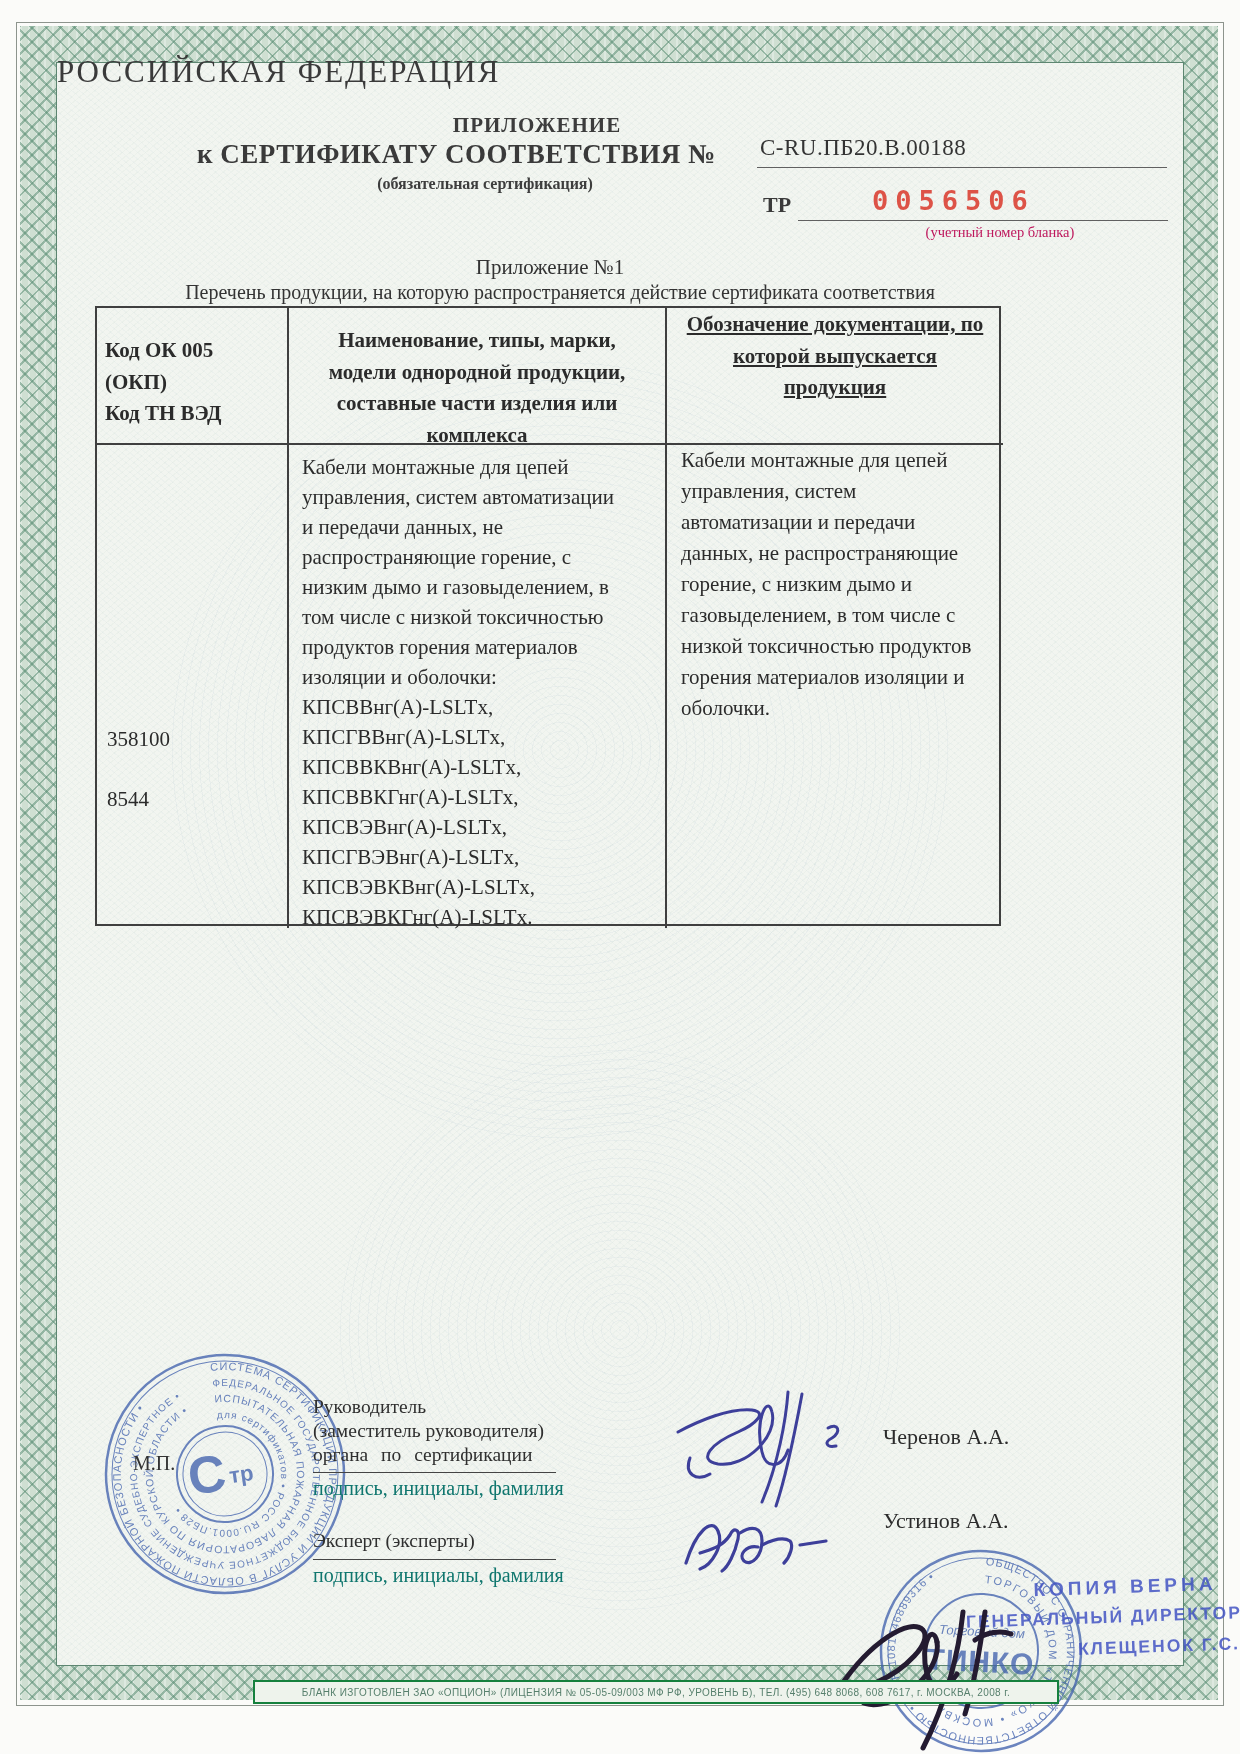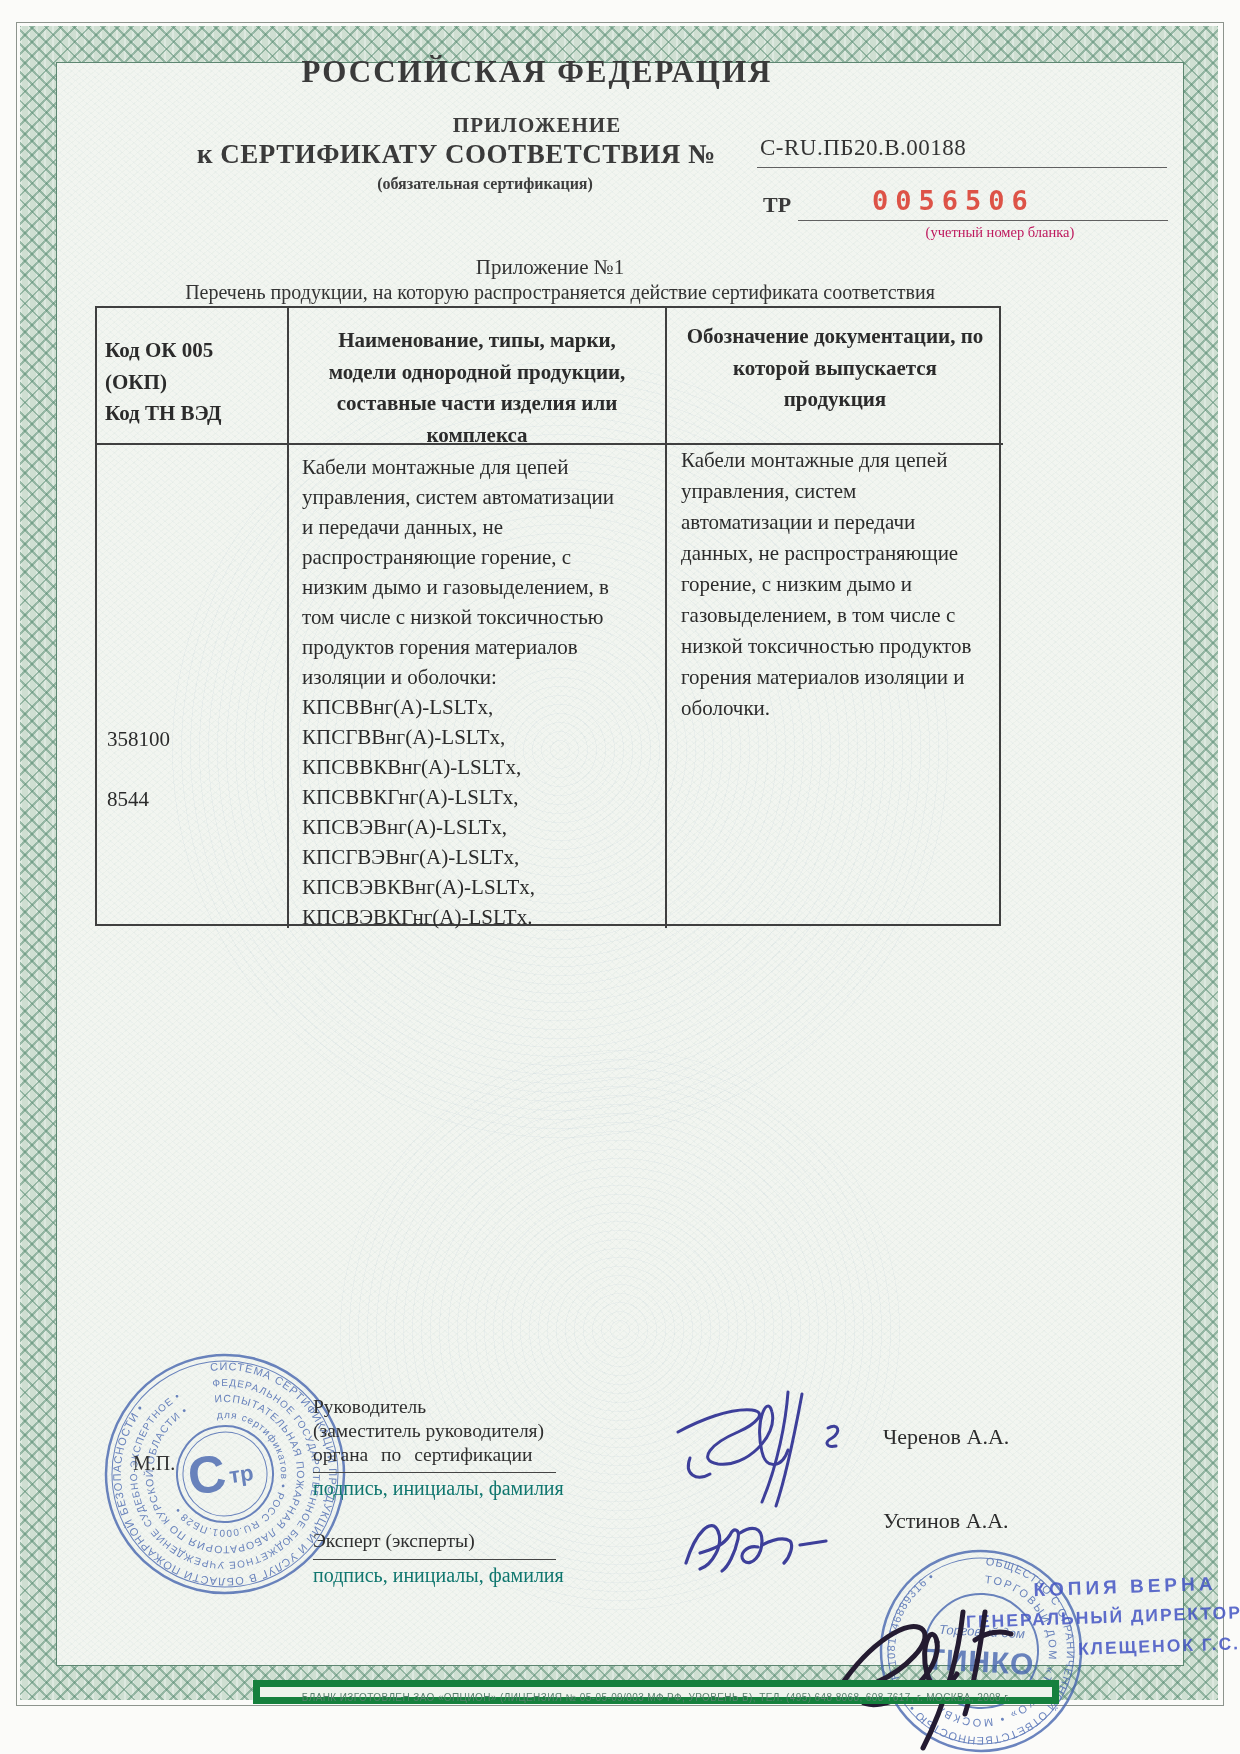--- a/index.html
+++ b/index.html
@@ -14,21 +14,21 @@
           repeating-linear-gradient(45deg, rgba(85,138,112,.50) 0 2px, transparent 2px 10px),
           repeating-linear-gradient(-45deg, rgba(85,138,112,.50) 0 2px, transparent 2px 10px),
           repeating-linear-gradient(90deg, rgba(255,255,255,.30) 0 2px, transparent 2px 8px);}
   .paper{left:56px;top:62px;width:1126px;height:1602px;border:1.5px solid #5d8671;
          background-color:#f2f5f0;
          background-image:
            repeating-linear-gradient(40deg, rgba(120,160,185,.05) 0 1px, transparent 1px 5px),
            repeating-linear-gradient(-40deg, rgba(110,160,130,.05) 0 1px, transparent 1px 5px);}
   .wm{border-radius:50%;background:repeating-radial-gradient(circle, rgba(125,155,185,.07) 0 1px, transparent 1px 9px);}
   
-  .country-title{left:57px;top:54px;width:960px;text-align:center;font-size:31px;font-weight:bold;letter-spacing:2px;color:#3a3a3a;}
+  .country-title{left:57px;top:54px;width:960px;font-size:31px;font-weight:normal;letter-spacing:2px;color:#3a3a3a;}
   .app-label{left:57px;top:113px;width:960px;text-align:center;font-size:21px;font-weight:bold;letter-spacing:1px;color:#3c3c3c;}
   .cert-line{left:197px;top:139px;font-size:27px;font-weight:bold;letter-spacing:.5px;color:#3a3a3a;white-space:nowrap;}
   .cert-number{left:760px;top:135px;font-size:23px;letter-spacing:.5px;color:#333;}
   .u-line{height:0;border-bottom:1.5px solid #606060;}
   .mandatory{left:285px;top:175px;width:400px;text-align:center;font-size:16px;font-weight:bold;color:#3d3d3d;}
   .tr-label{left:763px;top:192px;font-size:22px;font-weight:bold;color:#3a3a3a;}
   .blank-number{left:872px;top:185px;font-family:"DejaVu Sans Mono",monospace;font-weight:bold;
                 font-size:27px;letter-spacing:7px;color:#dd5347;}
   .blank-note{left:830px;top:224px;width:340px;text-align:center;font-size:14.5px;color:#be185d;}
   .appx-title{left:97px;top:255px;width:906px;text-align:center;font-size:21px;color:#333;}
@@ -36,34 +36,34 @@
   
   .tbl{left:95px;top:306px;width:906px;height:620px;display:grid;
        grid-template-columns:192px 378px 336px;grid-template-rows:137px 483px;
        border:2px solid #3f3f3f;box-sizing:border-box;background:transparent;}
   .cell{border-right:2px solid #3f3f3f;border-bottom:2px solid #3f3f3f;box-sizing:border-box;position:relative;}
   .cell.last-col{border-right:none;}
   .cell.last-row{border-bottom:none;}
   .hc{font-weight:bold;font-size:21px;line-height:1.5;white-space:pre-line;}
   .hc1{padding:27px 0 0 8px;}
   .hc2{padding-top:17px;text-align:center;}
-  .hc3{padding-top:13px;text-align:center;}
+  .hc3{padding-top:1px;text-align:center;text-decoration:underline;}
   .code{position:absolute;left:10px;font-size:21px;}
   .bodytxt{font-size:21px;line-height:30px;white-space:pre-line;}
   .c2b{padding:7px 6px 0 13px;}
   .c3b{padding:4px 4px 0 14px;line-height:31px;}
   
   .role{font-size:19.5px;color:#2f2f2f;}
   .small-note{font-size:20px;color:#0f766e;}
   .name{font-size:22px;color:#2c2c2c;}
   .mp{font-size:20px;color:#333;}
   
   .copy-line{font-family:"Liberation Sans","DejaVu Sans",sans-serif;font-weight:bold;color:#4455c4;opacity:.85;
              transform:rotate(-2deg);}
-  .fineprint-strip{left:253px;top:1680px;width:806px;height:24px;background:#eef3ec;border:7px solid #15803d;
+  .fineprint-strip{left:253px;top:1680px;width:806px;height:24px;background:#eef3ec;border:2px solid #15803d;
              box-sizing:border-box;text-align:center;}
   .fineprint{font-family:"Liberation Sans","DejaVu Sans",sans-serif;font-size:10px;line-height:21px;
              color:#567f6c;letter-spacing:.4px;white-space:nowrap;}
   svg text{font-family:"Liberation Sans","DejaVu Sans",sans-serif;}
 </style>
 </head>
 <body>
 
 <div class="abs frame-outer"></div>
 <div class="abs band"></div>

